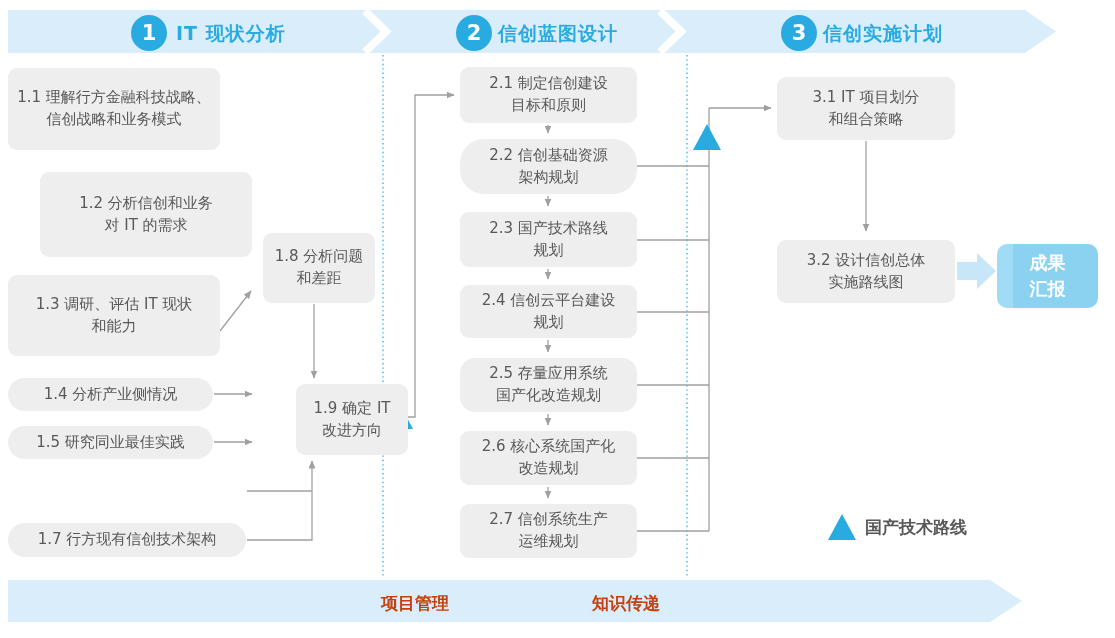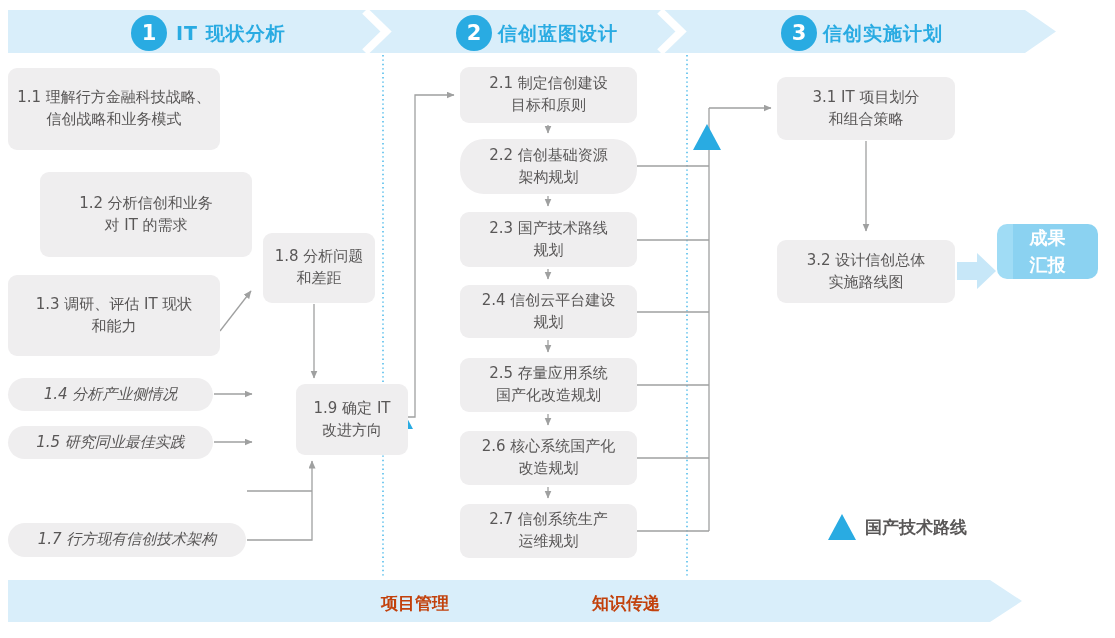--- a/index.html
+++ b/index.html
@@ -3,21 +3,21 @@
 <meta charset="utf-8">
 <style>
   html,body{margin:0;padding:0;background:#fff;}
   .stage{position:relative;width:1115px;height:638px;background:#fff;overflow:hidden;
          font-family:"DejaVu Sans","Liberation Sans",sans-serif;}
   .stage svg{position:absolute;left:0;top:0;}
   .abs{position:absolute;box-sizing:border-box;}
   .box{display:flex;align-items:center;justify-content:center;text-align:center;
        background:#efeeef;color:#595757;border-radius:9px;font-size:15px;
        line-height:1.45;white-space:pre-line;}
-  .pill{border-radius:17px;font-style:italic;}
+  .pill{border-radius:17px;}
   .num-circle{width:36px;height:36px;border-radius:50%;background:#29abe2;color:#fff;
        display:flex;align-items:center;justify-content:center;font-size:21px;font-weight:bold;}
   .phase-title{color:#29abe2;font-size:19px;font-weight:bold;letter-spacing:1px;white-space:nowrap;}
   .outcome{background:linear-gradient(90deg,#a0dcf5 0px,#a0dcf5 16px,#8bd2f1 16px);
        color:#fff;font-weight:bold;font-size:18px;border-radius:10px;line-height:1.45;
        display:flex;align-items:center;justify-content:center;text-align:center;white-space:pre-line;}
   .footer-label{color:#c2410c;font-size:17px;font-weight:bold;white-space:nowrap;}
   .legend-label{color:#595757;font-size:17px;font-weight:bold;white-space:nowrap;}
 </style>
 </head>
@@ -102,33 +102,33 @@
 改进方向</div>
 
   <div class="abs box" style="left:460px;top:67px;width:177px;height:56px;">2.1 制定信创建设
 目标和原则</div>
   <div class="abs box" style="left:460px;top:139px;width:177px;height:55px;border-radius:24px;">2.2 信创基础资源
 架构规划</div>
   <div class="abs box" style="left:460px;top:212px;width:177px;height:55px;">2.3 国产技术路线
 规划</div>
   <div class="abs box" style="left:460px;top:285px;width:177px;height:53px;">2.4 信创云平台建设
 规划</div>
-  <div class="abs box" style="left:460px;top:358px;width:177px;height:54px;">2.5 存量应用系统
+  <div class="abs box" style="left:460px;top:358px;width:177px;height:54px;border-radius:15px;">2.5 存量应用系统
 国产化改造规划</div>
   <div class="abs box" style="left:460px;top:431px;width:177px;height:54px;">2.6 核心系统国产化
 改造规划</div>
   <div class="abs box" style="left:460px;top:504px;width:177px;height:54px;">2.7 信创系统生产
 运维规划</div>
 
   <div class="abs box" style="left:777px;top:77px;width:178px;height:63px;">3.1 IT 项目划分
 和组合策略</div>
   <div class="abs box" style="left:777px;top:240px;width:178px;height:63px;">3.2 设计信创总体
 实施路线图</div>
 
-  <div class="abs outcome" style="left:997px;top:224px;width:101px;height:55px;">成果
+  <div class="abs outcome" style="left:997px;top:244px;width:101px;height:64px;">成果
 汇报</div>
 
   <div class="abs legend-label" style="left:865px;top:516px;">国产技术路线</div>
 
   <div class="abs footer-label" style="left:381px;top:592px;">项目管理</div>
   <div class="abs footer-label" style="left:592px;top:592px;">知识传递</div>
 
 </div>
 
 </body></html>

